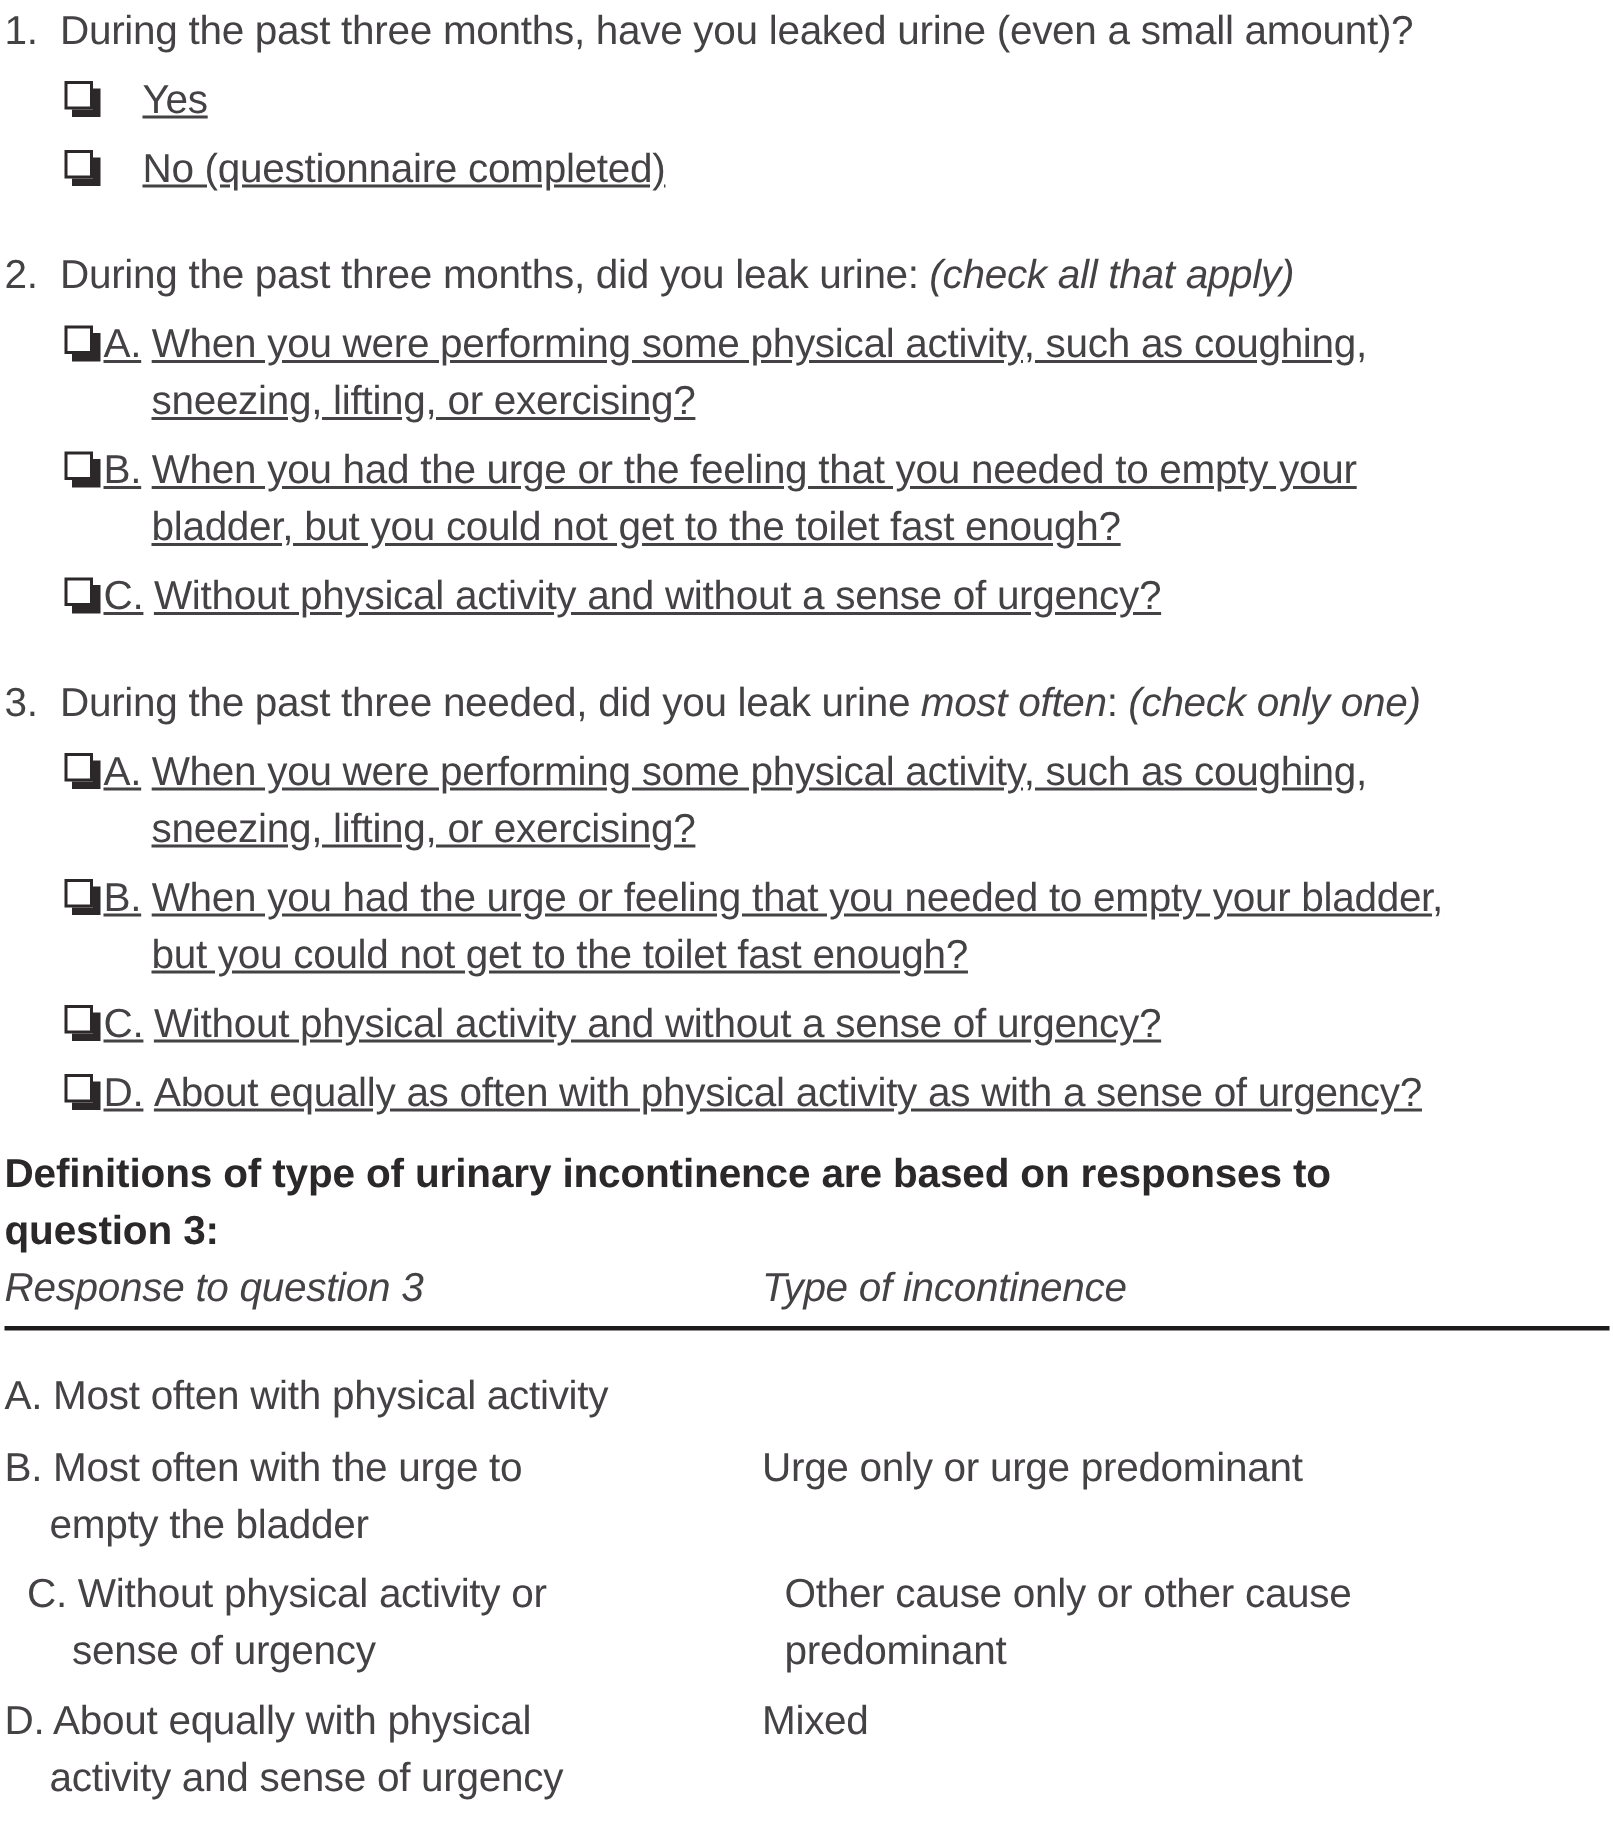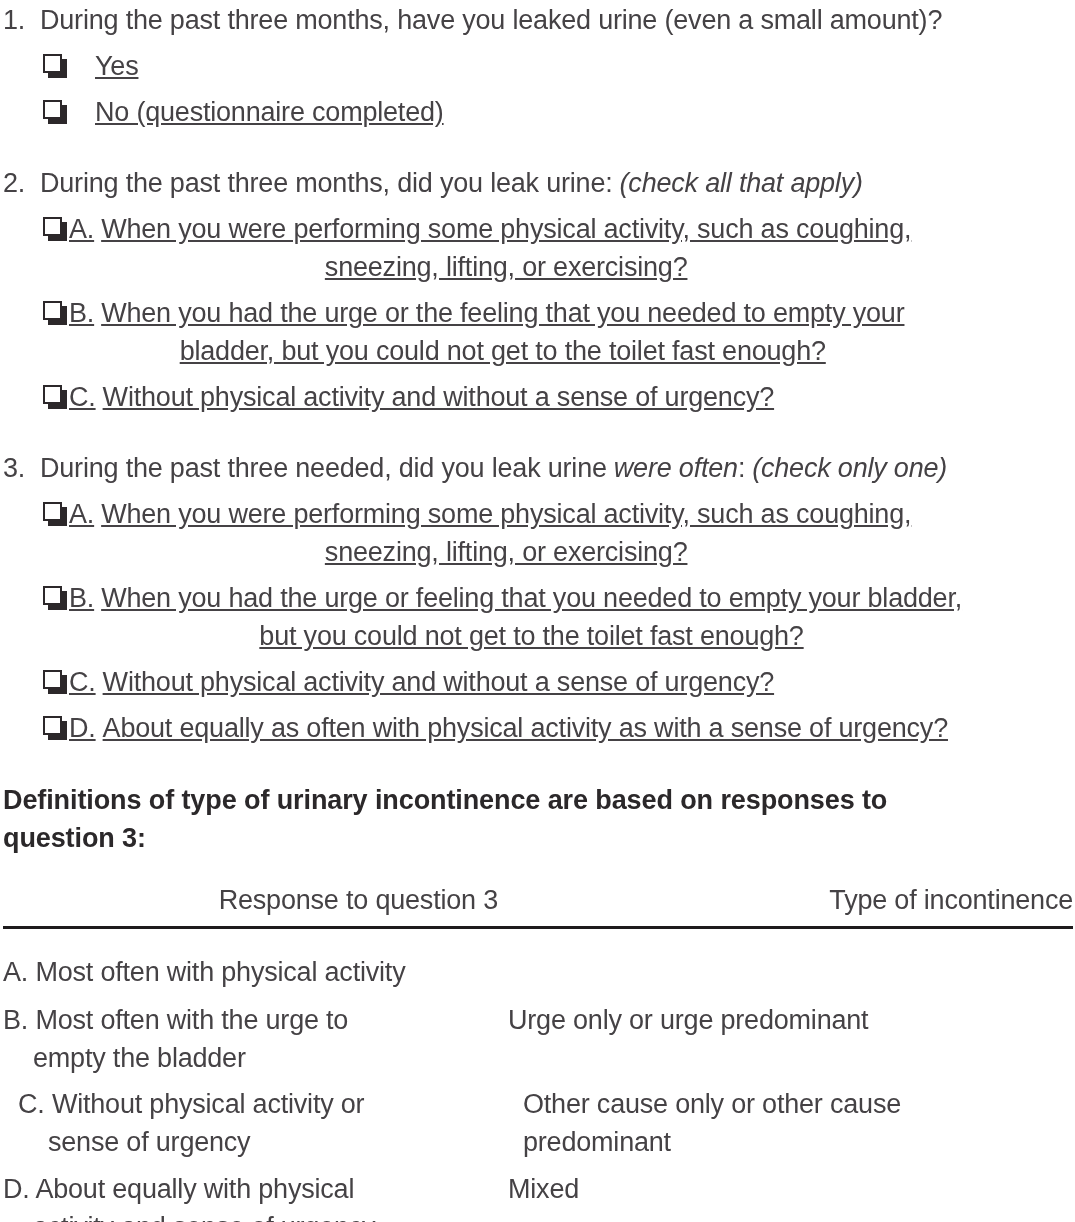--- a/index.html
+++ b/index.html
@@ -31,30 +31,30 @@
     width: 19px; height: 19px;
     background: #ffffff;
     border: 2px solid #2c282a;
     box-shadow: 5px 5px 0 0 #2c282a;
     margin-top: 7px;
     cursor: pointer;
   }
   .opt-body { margin-left: 7px; text-decoration: underline; }
   .q1-label { margin-left: 33px; }
   .opt-letter { margin-right: 7px; }
-  .cont { padding-left: 32px; text-align: center; }
+  .cont { padding-left: 32px; }
 
   
   .defs-heading {
     font-weight: bold;
     color: #2b282a;
-    margin-top: 34px;
+    margin-top: 16px;
     letter-spacing: -0.1px;
   }
-  .thead-row { display: flex; margin-top: 24px; text-align: right; }
+  .thead-row { display: flex; font-style: italic; margin-top: 0; }
   .col1 { flex: none; width: 505px; padding-right: 10px; }
   .col2 { flex: 1; }
   .rule { border-top: 3px solid #1e1b1d; margin-top: 7px; width: 100%; }
   .trow { display: flex; }
   .trow.row-a { margin-top: 24px; }
   .trow.row-b { margin-top: 10px; }
   .trow.row-c { margin-top: 8px; margin-left: 15px; }
   .trow.row-d { margin-top: 9px; }
   .col1 .cont2 { padding-left: 30px; }
 </style>
@@ -110,21 +110,21 @@
     <div class="opt-body">
       <div>
         <span class="opt-letter">C.</span><span>Without physical activity and without a sense of urgency?</span>
       </div>
     </div>
   </div>
 
   <div class="question">
     <div class="qnum">3.</div>
     <div class="qtext">
-      <span>During the past three needed, did you leak urine</span><span class="sp-it">were often</span><span>:</span><span class="sp-it">(check only one)</span>
+      <span>During the past three needed, did you leak urine</span><span class="sp-it">most often</span><span>:</span><span class="sp-it">(check only one)</span>
     </div>
   </div>
 
   <div class="opt">
     <span class="cb"></span>
     <div class="opt-body">
       <div>
         <span class="opt-letter">A.</span><span>When you were performing some physical activity, such as coughing,</span>
       </div>
       <div class="cont">sneezing, lifting, or exercising?</div>

